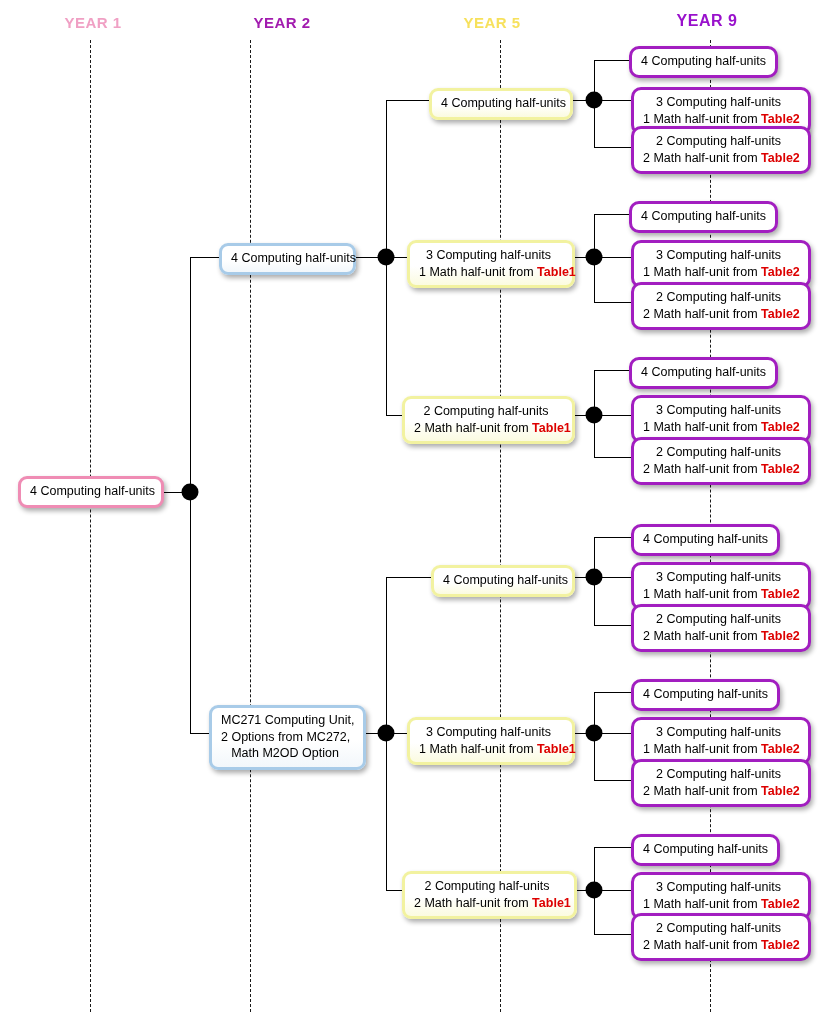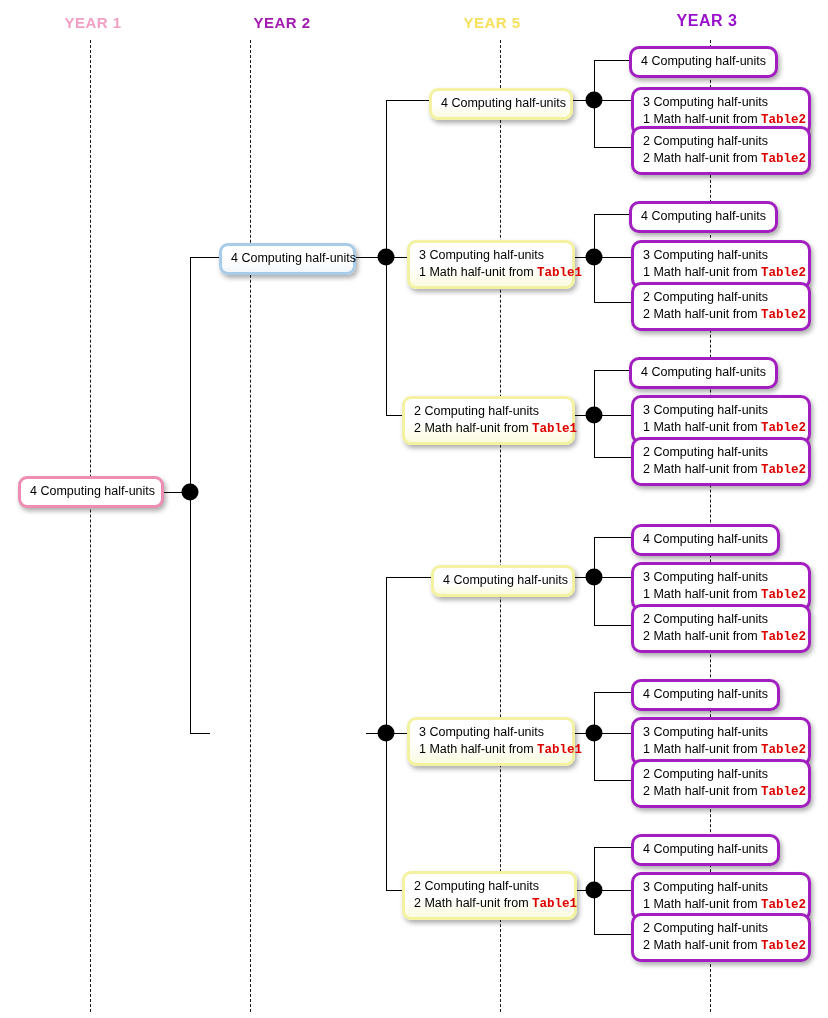--- a/index.html
+++ b/index.html
@@ -59,26 +59,26 @@
     box-sizing: border-box;
     background: #ffffff;
     border-radius: 9px;
     border-style: solid;
     padding: 4px 14px 5px 9px;
     font-size: 12.5px;
     line-height: 16.5px;
     color: #000;
     white-space: nowrap;
     box-shadow: 2px 3px 5px rgba(0,0,0,0.33);
+    text-align: center;
   }
   .node .ln { display: block; }
   .tbl {
     font-weight: bold;
     color: #dd0000;
-    font-family: Liberation Mono, monospace;
   }
   
   .n-y1 {
     border-width: 3px;
     border-color: #ef8cb4;
   }
   
   .n-y2 {
     border-width: 3px;
     border-color: #a8cbe8;
@@ -98,21 +98,21 @@
   }
 </style>
 </head>
 <body>
 
 <div id="canvas">
 
   <div class="year-head" style="left:93px; top:14px; color:#f0a0c4;">YEAR 1</div>
   <div class="year-head" style="left:282px; top:14px; color:#a21caf;">YEAR 2</div>
   <div class="year-head" style="left:492px; top:14px; color:#f7e15c;">YEAR 5</div>
-  <div class="year-head" style="left:707px; top:12px; color:#9911cc; font-size:16px;">YEAR 3</div>
+  <div class="year-head" style="left:707px; top:12px; color:#9911cc; font-size:16px;">YEAR 9</div>
 
   <div class="guide" style="left:90px;  top:40px; height:972px;"></div>
   <div class="guide" style="left:250px; top:40px; height:972px;"></div>
   <div class="guide" style="left:500px; top:40px; height:972px;"></div>
   <div class="guide" style="left:710px; top:40px; height:972px;"></div>
 
   <div class="hline" style="left:164px; top:492px; width:27px;"></div>
   <div class="vline" style="left:190px; top:257px; height:476px;"></div>
   <div class="hline" style="left:190px; top:257px; width:30px;"></div>
   <div class="hline" style="left:190px; top:733px; width:20px;"></div>
@@ -175,20 +175,25 @@
   <div class="dot" style="left:594px; top:890px;"></div>
 
   <div class="node n-y1" style="left:18px; top:476px; width:146px;">
     <span class="ln">4 Computing half-units</span>
   </div>
 
   <div class="node n-y2" style="left:219px; top:243px; width:137px;">
     <span class="ln">4 Computing half-units</span>
   </div>
 
+  <div class="node n-y2" style="left:209px; top:705px; width:157px;">
+    <span class="ln">MC271 Computing Unit,</span>
+    <span class="ln">2 Options from MC272,</span>
+    <span class="ln">Math M2OD Option</span>
+  </div>
 
   <div class="node n-y3" style="left:429px; top:88px; width:144px;">
     <span class="ln">4 Computing half-units</span>
   </div>
 
   <div class="node n-y3" style="left:407px; top:240px; width:168px;">
     <span class="ln">3 Computing half-units</span>
     <span class="ln"><span>1 Math half-unit from </span><span class="tbl">Table1</span></span>
   </div>
 

